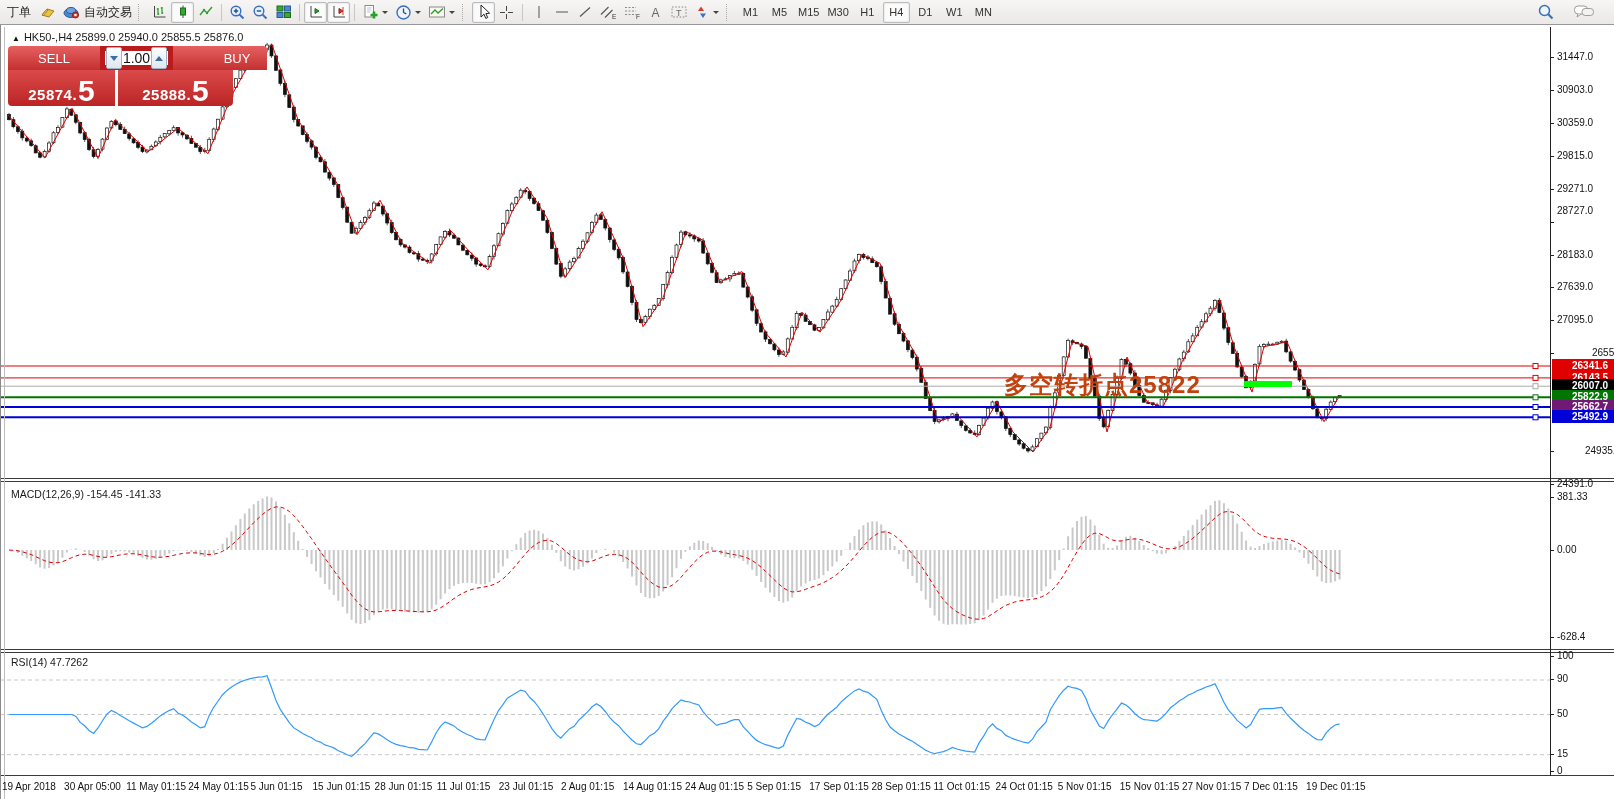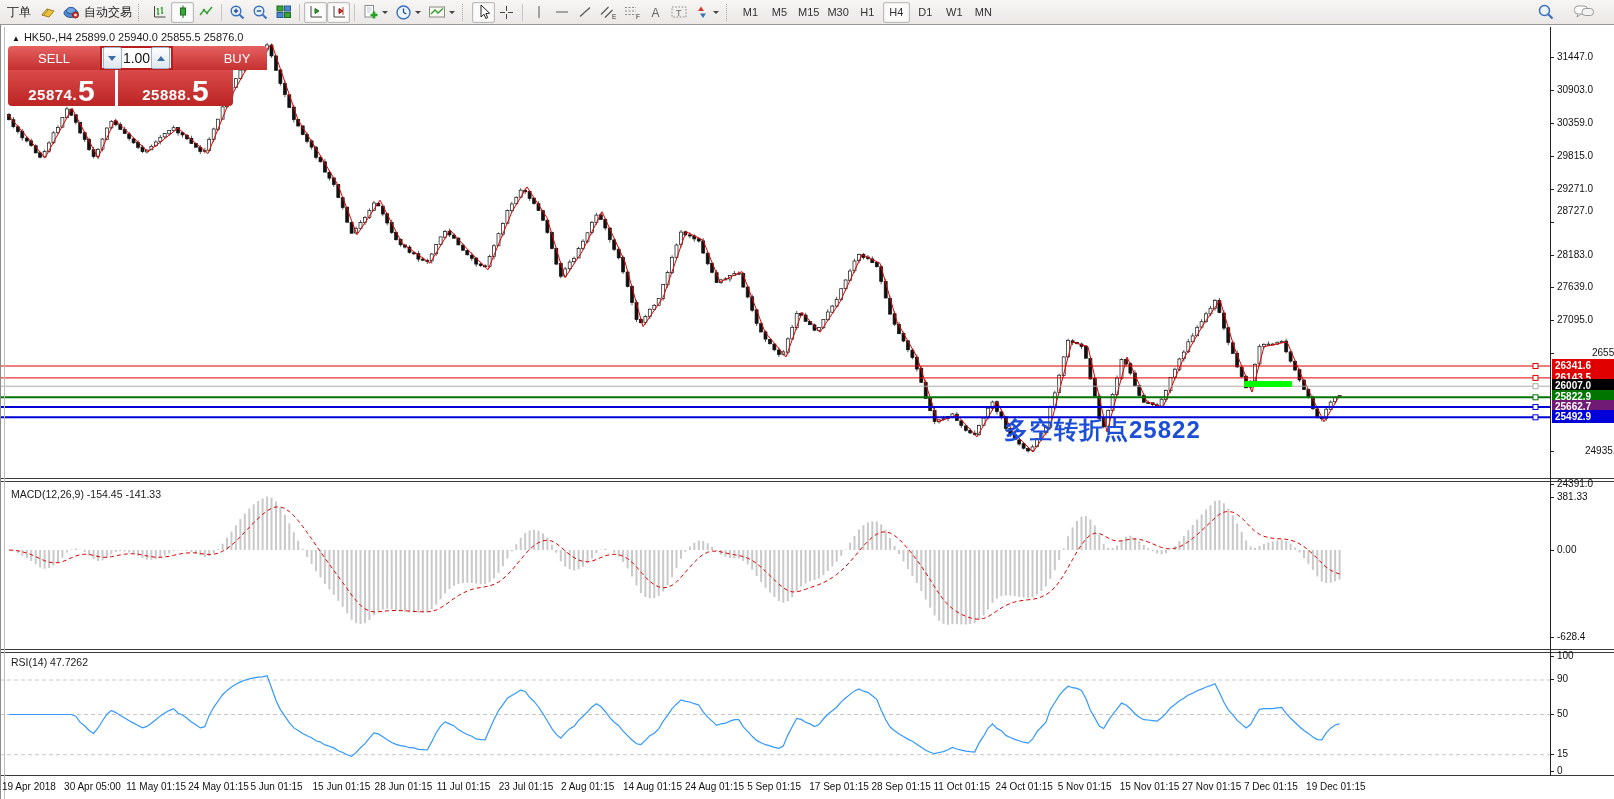--- a/index.html
+++ b/index.html
@@ -23,38 +23,38 @@
   #axis-line{position:absolute;left:1550px;top:27px;width:1px;height:749px;background:#222;}
   .chart-title{position:absolute;left:12px;top:31px;font-size:11px;color:#1a1a1a;}
   .chart-title .tri{font-size:8px;margin-right:4px;color:#111;}
   svg.pane{position:absolute;left:0;}
   
   .ocp{position:absolute;left:8px;top:46px;width:225px;height:60px;font-family:"Liberation Sans",sans-serif;}
   .ocp .btn{position:absolute;top:0;height:24px;color:#fff;font-size:13px;display:flex;align-items:center;justify-content:center;
     background:linear-gradient(#e66060,#c53030);}
   .ocp .sell{left:0;width:92px;border-radius:4px 0 0 0;}
   .ocp .buy{left:165px;width:60px;border-radius:0 4px 0 0;padding-left:34px;}
-  .vol{position:absolute;left:92px;top:0;width:73px;height:24px;background:#fff;border:2px solid #b91c1c;box-sizing:border-box;
+  .vol{position:absolute;left:92px;top:0;width:73px;height:24px;background:#fff;border:5px solid #b91c1c;box-sizing:border-box;
     display:flex;align-items:center;}
   .spin{width:19px;height:20px;margin:1px;background:linear-gradient(#fdfdfd,#dfe7ef);border:1px solid #9db3c8;border-radius:2px;
     display:flex;align-items:center;justify-content:center;}
   .spin .up{width:0;height:0;border:4px solid transparent;border-bottom:5px solid #3b6ea5;margin-top:-4px;}
   .spin .dn{width:0;height:0;border:4px solid transparent;border-top:5px solid #3b6ea5;margin-bottom:-4px;}
   .vol .val{flex:1;text-align:center;font-size:14px;color:#111;}
   .ocp .block{position:absolute;top:24px;height:36px;color:#fff;display:flex;align-items:flex-end;justify-content:center;
     padding-bottom:3px;box-sizing:border-box;background:linear-gradient(#da4a4a,#bc2424);}
   .ocp .bl{left:0;width:107px;border-radius:0 0 0 4px;}
   .ocp .br{left:110px;width:115px;border-radius:0 0 4px 0;}
   .price-main{font-size:15px;font-weight:bold;letter-spacing:.5px;}
   .price-big{font-size:30px;font-weight:bold;line-height:24px;margin-left:1px;}
   
   .plabel{position:absolute;left:1557px;font-size:10px;color:#111;white-space:nowrap;}
   .ptick{position:absolute;left:1550px;width:4px;height:1px;background:#222;}
   .badge{position:absolute;left:1552px;width:62px;height:13px;color:#fff;font-size:10px;font-weight:bold;
-    padding-left:3px;box-sizing:border-box;line-height:13px;white-space:nowrap;}
+    padding-left:20px;box-sizing:border-box;line-height:13px;white-space:nowrap;}
   
   .ind-label{position:absolute;left:11px;font-size:10.5px;color:#1a1a1a;}
   
   #annot-text{position:absolute;left:1004px;top:369px;font-size:24px;font-weight:bold;letter-spacing:1px;white-space:nowrap;}
   #annot-bar{position:absolute;left:1244px;top:381px;width:48px;height:6px;}
   
   .tlabel{position:absolute;top:781px;font-size:10px;color:#111;white-space:nowrap;}
 </style>
 </head>
 <body>
@@ -591,21 +591,21 @@
     <div class="block bl">
       <span class="price-main">25874.</span>
         <span class="price-big">5</span>
     </div>
     <div class="block br">
       <span class="price-main">25888.</span>
         <span class="price-big">5</span>
     </div>
   </div>
 
-  <div id="annot-text" style="color: #1d4ed8; margin-top: 45px;">多空转折点25822</div>
+  <div id="annot-text" style="color: #c2410c;">多空转折点25822</div>
   <div id="annot-bar" style="background: rgb(0, 255, 0);"></div>
 
   <div class="ind-label" style="top:488px">MACD(12,26,9) -154.45 -141.33</div>
   <div class="ind-label" style="top:656px">RSI(14) 47.7262</div>
 
   <div class="pane-sep" style="top:478px"></div>
   <div class="pane-sep" style="top:481px"></div>
   <div class="pane-sep" style="top:649px"></div>
   <div class="pane-sep" style="top:652px"></div>
   <div class="pane-sep" style="top:775px"></div>

